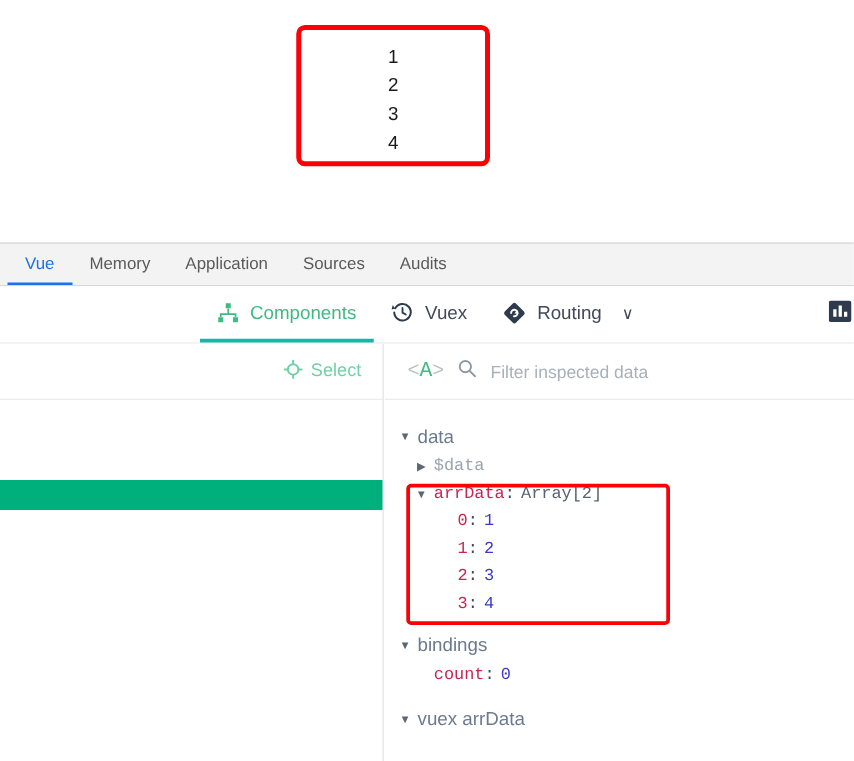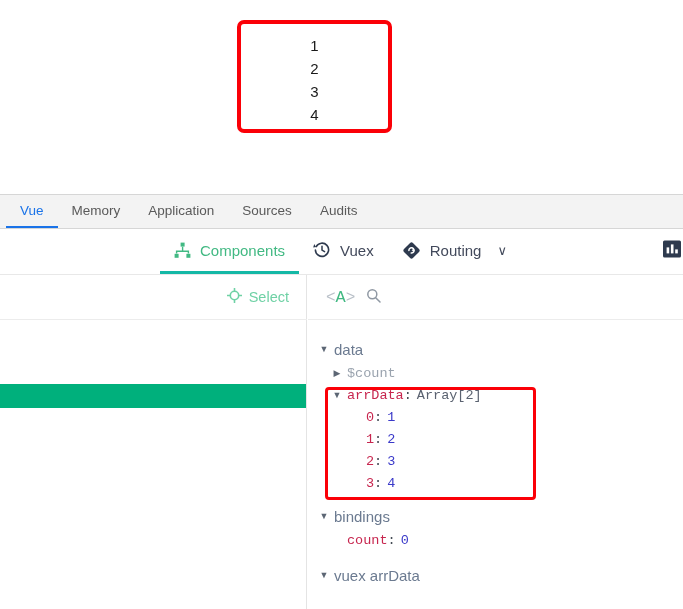--- a/index.html
+++ b/index.html
@@ -314,32 +314,33 @@
     <div id="inspector-toolbar">
       <span id="tag-a-icon"><span>&lt;</span><span class="a-letter">A</span><span>&gt;</span></span>
 
       <span>
         <svg width="15" height="15" viewBox="0 0 15 15">
           <circle cx="6.3" cy="6.3" r="4.5" stroke="#8f98a3" stroke-width="1.5" fill="none"></circle>
           <path d="M9.7 9.7 L14 14" stroke="#8f98a3" stroke-width="1.5" stroke-linecap="round"></path>
         </svg>
       </span>
 
+      <input id="filter-input" type="text" placeholder="Filter inspected data" style="">
     </div>
 
     <div id="data-tree">
 
       <div class="tree-group-header">
         <span class="tri">▼</span>
         <span>data</span>
       </div>
 
       <div class="tree-row depth1">
         <span class="tri collapsed">▶</span>
-        <span class="key-muted">$count</span>
+        <span class="key-muted">$data</span>
       </div>
 
       <div class="tree-row depth1">
         <span class="tri">▼</span>
         <span class="key-prop">arrData</span>
         <span class="colon">:</span>
         <span class="val-type">Array[2]</span>
       </div>
 
       <div class="tree-row depth2">

